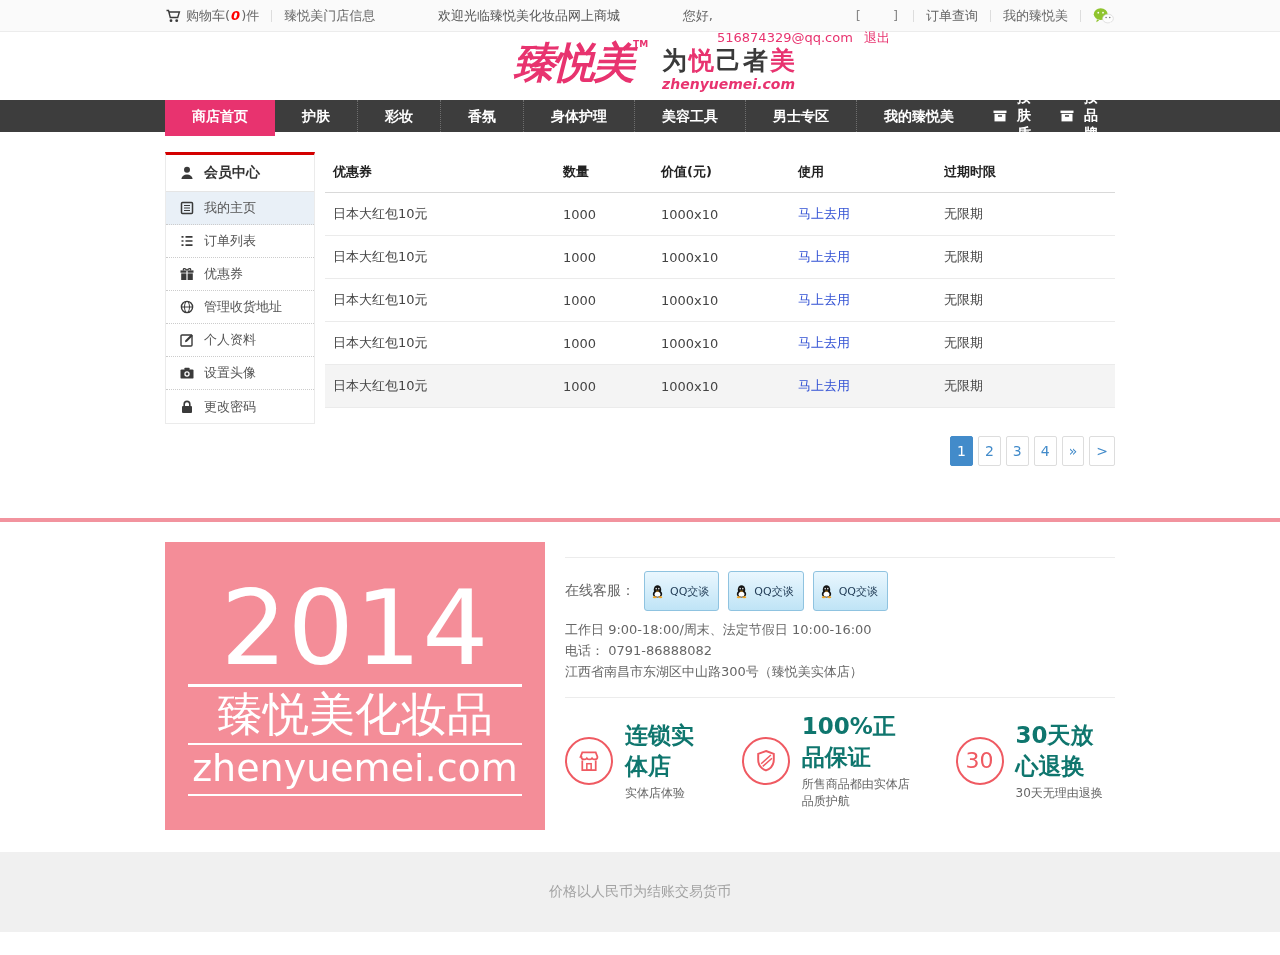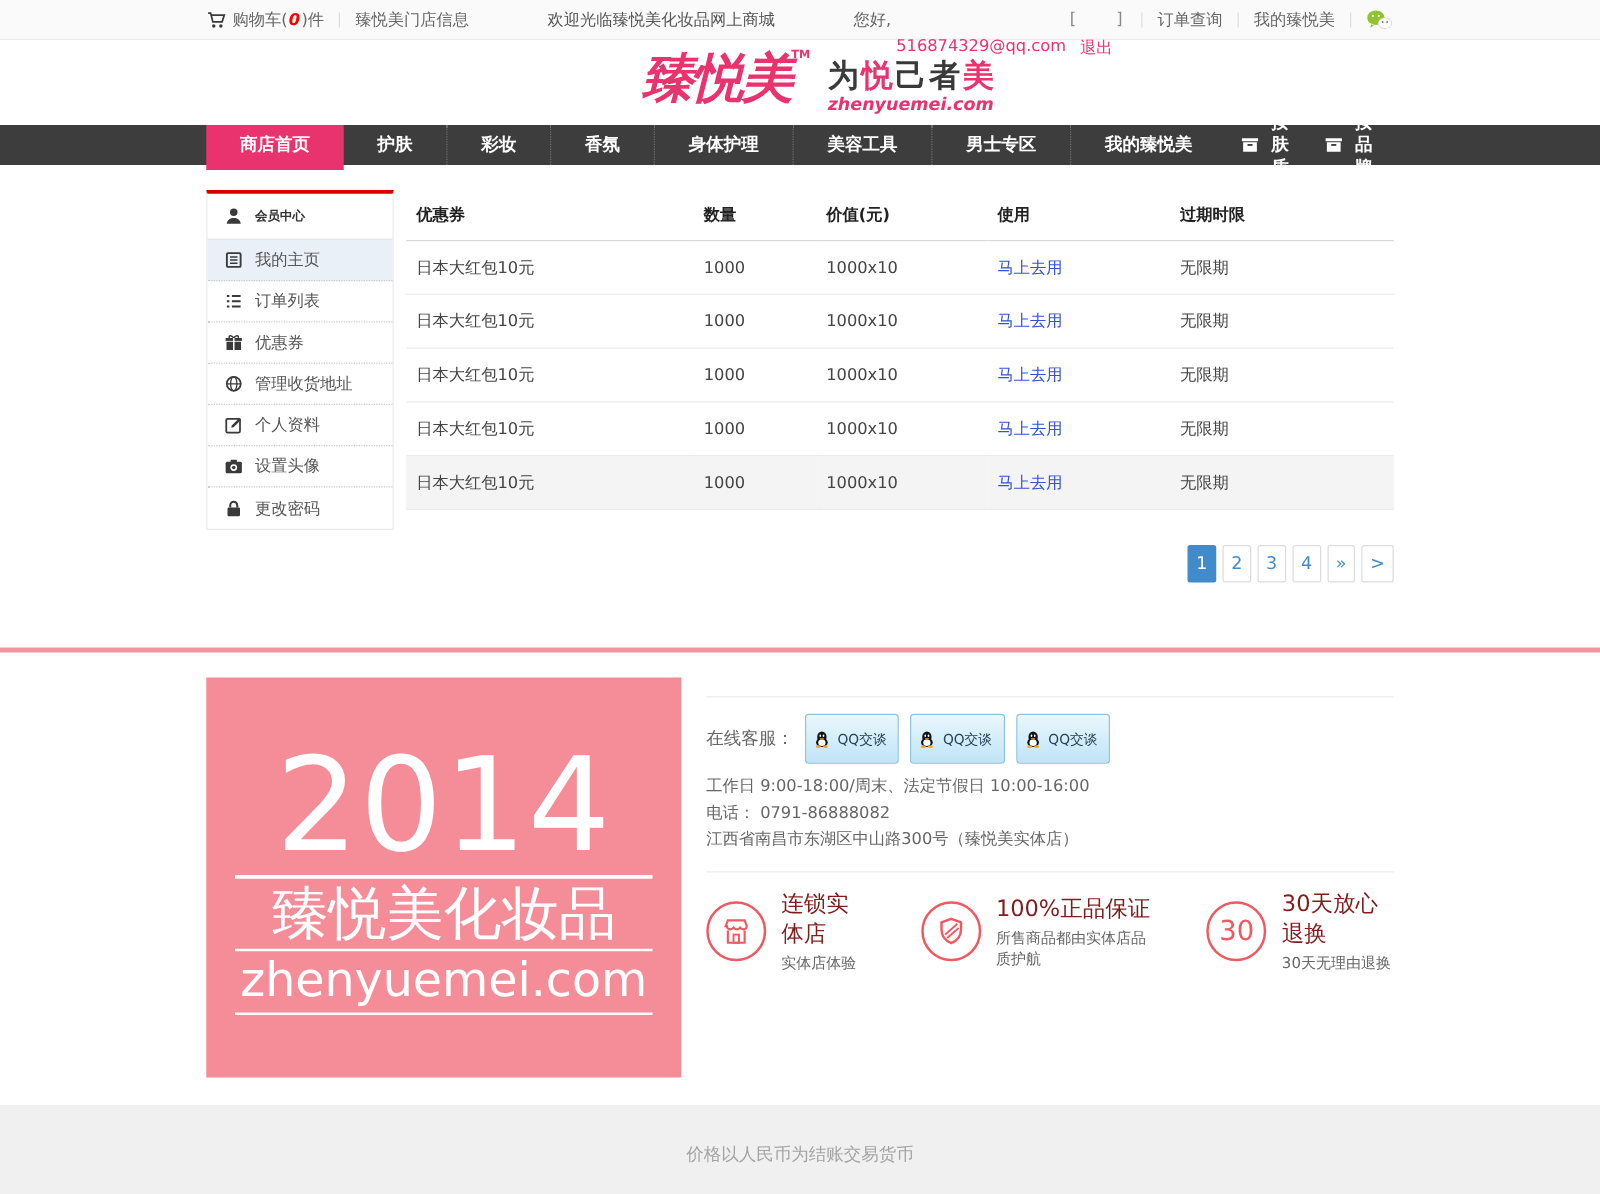--- a/index.html
+++ b/index.html
@@ -42,21 +42,21 @@
   .nav-item + .nav-item { border-left:1px dotted #6e6e6e; }
   .nav-item.active { background:var(--brand_pink,#e8336f); height:36px; border-left:none; }
   .nav-item.active + .nav-item { border-left:none; }
   .nav-filters { margin-left:auto; display:flex; align-items:center; height:32px; }
   .nav-filter { display:flex; align-items:center; gap:9px; color:#fff; font-size:14px; font-weight:bold; padding:0 11px; cursor:pointer; }
   .nav-filter .svg-icon { color:#fff; }
 
   
   .main { display:flex; gap:10px; margin-top:20px; align-items:flex-start; }
   .sidebar { width:150px; border:1px solid #ebebeb; border-top:3px solid #d30000; flex-shrink:0; background:#fff; }
-  .sidebar-header { height:37px; display:flex; align-items:center; gap:9px; padding:0 13px; font-size:10px; font-weight:bold; color:#333; border-bottom:1px solid #e5e5e5; }
+  .sidebar-header { height:37px; display:flex; align-items:center; gap:9px; padding:0 13px; font-size:14px; font-weight:bold; color:#333; border-bottom:1px solid #e5e5e5; }
   .sidebar-item { height:33px; display:flex; align-items:center; gap:9px; padding:0 13px; font-size:13px; color:#555; cursor:pointer; border-bottom:1px dotted #ccc; }
   .sidebar-item:last-child { border-bottom:none; }
   .sidebar-item.active { background:#e9f0f7; }
   .svg-icon { display:inline-flex; width:16px; height:16px; color:#3a3a3a; flex-shrink:0; }
   .svg-icon svg { width:100%; height:100%; }
 
   .content { flex:1; min-width:0; }
   table.coupons { width:100%; border-collapse:collapse; }
   table.coupons th { text-align:left; font-size:13px; color:#222; font-weight:bold; padding:11px 8px; border-bottom:1px solid #d9d9d9; }
   table.coupons td { font-size:13px; color:#444; padding:12px 8px; border-bottom:1px solid #ebebeb; }
@@ -64,42 +64,42 @@
   .use-link { color:var(--link_blue,#3352d4); text-decoration:none; cursor:pointer; }
 
   .pagination { display:flex; justify-content:flex-end; gap:5px; margin-top:28px; }
   .page { min-width:20px; padding:0 6px; height:30px; line-height:28px; text-align:center; border:1px solid #ddd; border-radius:2px; color:var(--pagination_blue,#428bca); font-size:14px; cursor:pointer; background:#fff; }
   .page.active { background:var(--pagination_blue,#428bca); border-color:var(--pagination_blue,#428bca); color:#fff; }
 
   .pink-rule { height:4px; background:var(--rule_pink,#f2939e); margin-top:52px; }
 
   
   .bottom { display:flex; margin-top:20px; }
-  .promo-block { width:380px; height:320px; background:var(--promo_pink,#f48d98); color:#fff; display:flex; flex-direction:column; align-items:center; justify-content:center; flex-shrink:0; }
+  .promo-block { width:380px; height:288px; background:var(--promo_pink,#f48d98); color:#fff; display:flex; flex-direction:column; align-items:center; justify-content:center; flex-shrink:0; }
   .promo-year { font-size:104px; line-height:1; letter-spacing:1px; border-bottom:3px solid #fff; width:88%; text-align:center; padding-bottom:4px; }
   .promo-brand { font-size:46px; line-height:1.2; border-bottom:2px solid #fff; width:88%; text-align:center; padding-bottom:1px; }
   .promo-site { font-size:38px; line-height:1.25; border-bottom:2px solid #fff; width:88%; text-align:center; padding-bottom:1px; }
 
   .info-col { flex:1; padding-left:20px; }
   .info-title-row { margin-top:8px; }
   .info-title { font-size:34px; font-weight:bold; color:#4d4d4d; }
   .info-subtitle { font-size:21px; color:#9a9a9a; margin-left:10px; }
   .divider { border-top:1px solid #ececec; margin:15px 0 13px; }
   .service-row { display:flex; align-items:center; gap:9px; font-size:14px; color:#666; }
   .qq-btn { display:inline-flex; align-items:center; gap:5px; padding:1px 9px 1px 5px; height:40px;
     background:linear-gradient(#eaf7fe,#bfe4f6); border:1px solid #8fc3e0; border-radius:3px;
     font-size:11px; color:#25405a; cursor:pointer; }
   .qq-btn .svg-icon { width:15px; height:15px; }
   .contact { font-size:13px; color:#666; line-height:1.6; margin-top:9px; }
   .features { display:flex; gap:42px; align-items:center; margin-top:2px; }
   .feature { display:flex; align-items:center; gap:12px; }
   .feature-circle { width:48px; height:48px; border:2px solid var(--feature_red,#ef5a62); border-radius:50%; color:var(--feature_red,#ef5a62); display:flex; align-items:center; justify-content:center; flex-shrink:0; }
   .feature-circle .svg-icon { width:26px; height:26px; color:var(--feature_red,#ef5a62); }
   .feature-badge { font-size:22px; }
-  .feature-title { font-size:18px; font-weight:normal; color:#7f1d1d; }
+  .feature-title { font-size:23px; font-weight:bold; color:#0f766e; }
   .feature-desc { font-size:12px; color:#666; margin-top:3px; }
 
   .notice-strip { height:80px; background:#f0f0f0; display:flex; align-items:center; justify-content:center; font-size:14px; color:#a3a3a3; margin-top:22px; }
   .footer { display:flex; justify-content:space-between; align-items:center; font-size:13px; color:#999; height:62px; }
 </style>
 </head>
 <body>
 
 <div class="topbar">
   <div class="inner tb-inner">

